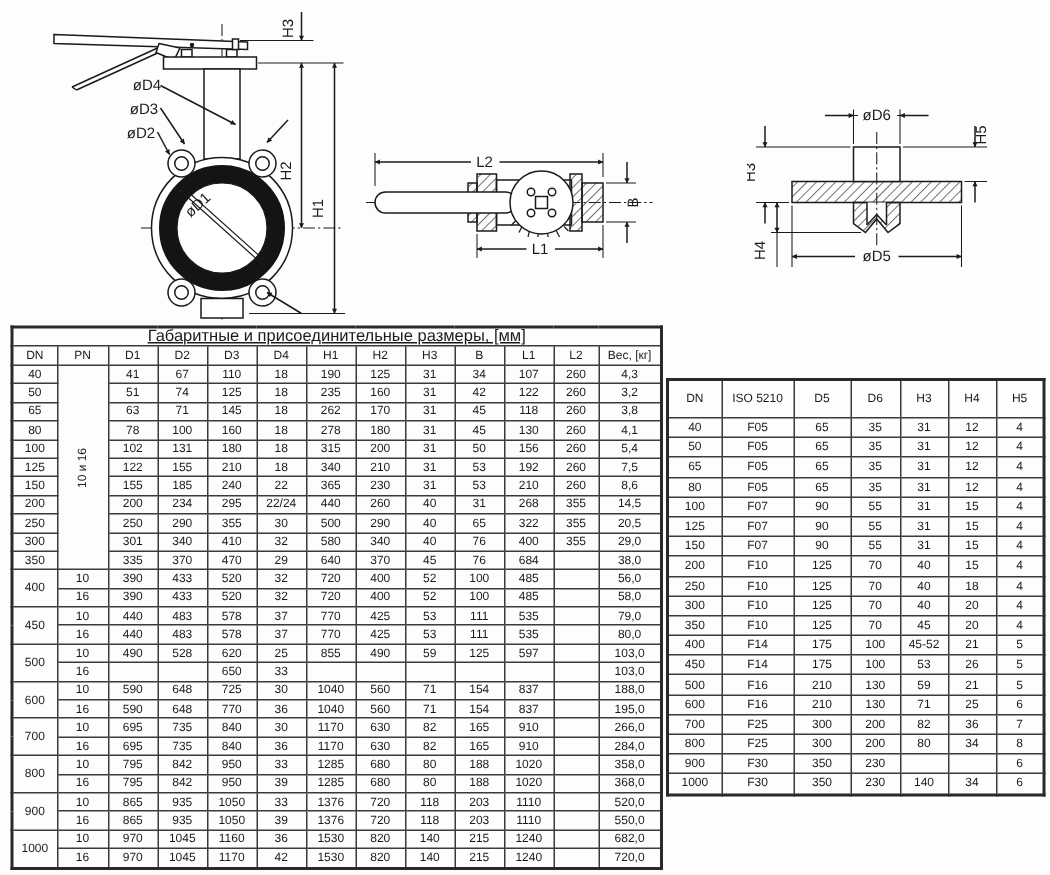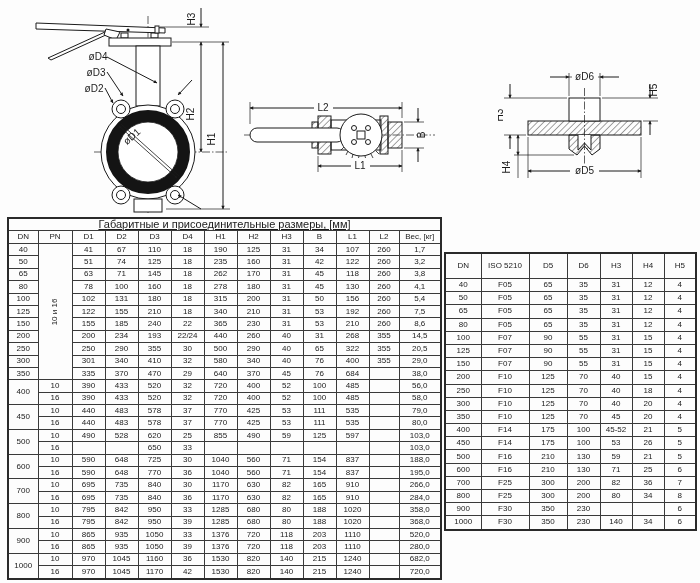--- a/index.html
+++ b/index.html
@@ -264,21 +264,21 @@
           <td>41</td>
           <td>67</td>
           <td>110</td>
           <td>18</td>
           <td>190</td>
           <td>125</td>
           <td>31</td>
           <td>34</td>
           <td>107</td>
           <td>260</td>
-          <td>1,7</td>
+          <td>4,3</td>
         </tr>
         <tr>
           <td>50</td>
           <td>51</td>
           <td>74</td>
           <td>125</td>
           <td>18</td>
           <td>235</td>
           <td>160</td>
           <td>31</td>
@@ -354,21 +354,21 @@
           <td>31</td>
           <td>53</td>
           <td>210</td>
           <td>260</td>
           <td>8,6</td>
         </tr>
         <tr>
           <td>200</td>
           <td>200</td>
           <td>234</td>
-          <td>193</td>
+          <td>295</td>
           <td>22/24</td>
           <td>440</td>
           <td>260</td>
           <td>40</td>
           <td>31</td>
           <td>268</td>
           <td>355</td>
           <td>14,5</td>
         </tr>
         <tr>
@@ -607,21 +607,21 @@
           <td>865</td>
           <td>935</td>
           <td>1050</td>
           <td>39</td>
           <td>1376</td>
           <td>720</td>
           <td>118</td>
           <td>203</td>
           <td>1110</td>
           <td></td>
-          <td>280,0</td>
+          <td>550,0</td>
         </tr>
         <tr>
           <td rowspan="2">1000</td>
           <td>10</td>
           <td>970</td>
           <td>1045</td>
           <td>1160</td>
           <td>36</td>
           <td>1530</td>
           <td>820</td>

